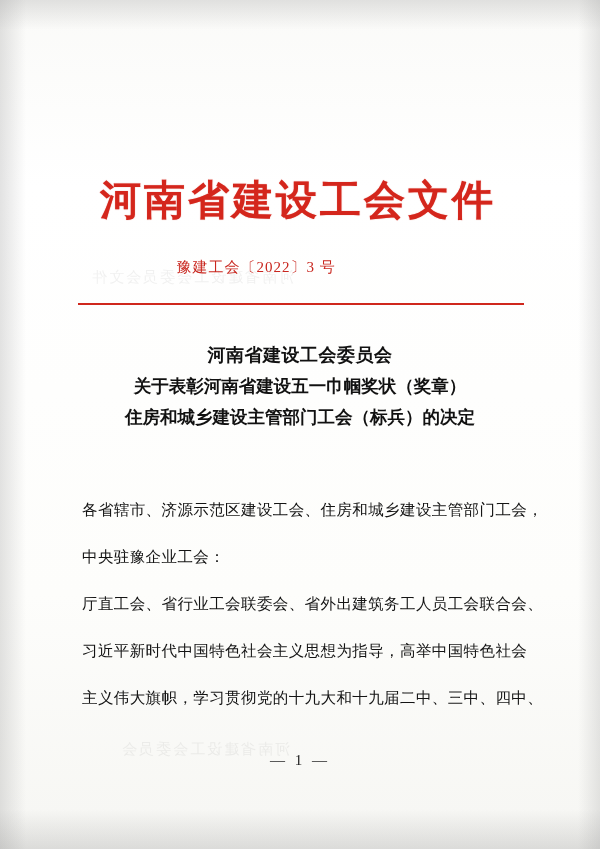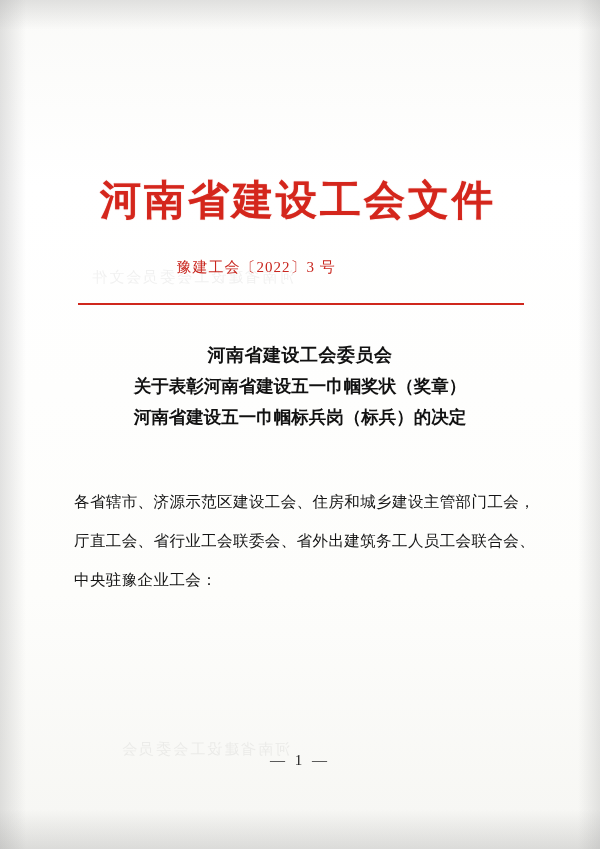--- a/index.html
+++ b/index.html
@@ -122,21 +122,21 @@
     left: 66px;
     top: 478px;
     width: 470px;
     color: #141414;
     font-family: "Liberation Serif", "DejaVu Serif", serif;
     font-size: 15.5px;
     line-height: 31px;
     letter-spacing: 0.4px;
   }
   .body-text p {
-    margin: 8px;
+    margin: 16px;
     white-space: nowrap;
   }
   .body-text p.indent {
     text-indent: 32px;
   }
 
   
   .page-number {
     position: absolute;
     left: 0;
@@ -180,25 +180,27 @@
       <div class="masthead-title">河南省建设工会文件</div>
     </div>
 
     <div class="doc-number">豫建工会〔2022〕3 号</div>
 
     <div class="red-rule"></div>
 
     <div class="title-block">
       <div class="title-line">河南省建设工会委员会</div>
       <div class="title-line wide">关于表彰河南省建设五一巾帼奖状（奖章）</div>
-      <div class="title-line wide">河南省建设五一巾帼标兵岗（标兵）的决定</div>
+      <div class="title-line wide">住房和城乡建设主管部门工会（标兵）的决定</div>
     </div>
 
     <div class="body-text">
       <p>各省辖市、济源示范区建设工会、住房和城乡建设主管部门工会，</p>
+      <p>中央驻豫企业工会：</p>
       <p>厅直工会、省行业工会联委会、省外出建筑务工人员工会联合会、</p>
-      <p>中央驻豫企业工会：</p>
+      <p>习近平新时代中国特色社会主义思想为指导，高举中国特色社会</p>
+      <p>主义伟大旗帜，学习贯彻党的十九大和十九届二中、三中、四中、</p>
     </div>
 
     <div class="page-number">— 1 —</div>
 
   </div>
 </div>
 
 </body></html>

